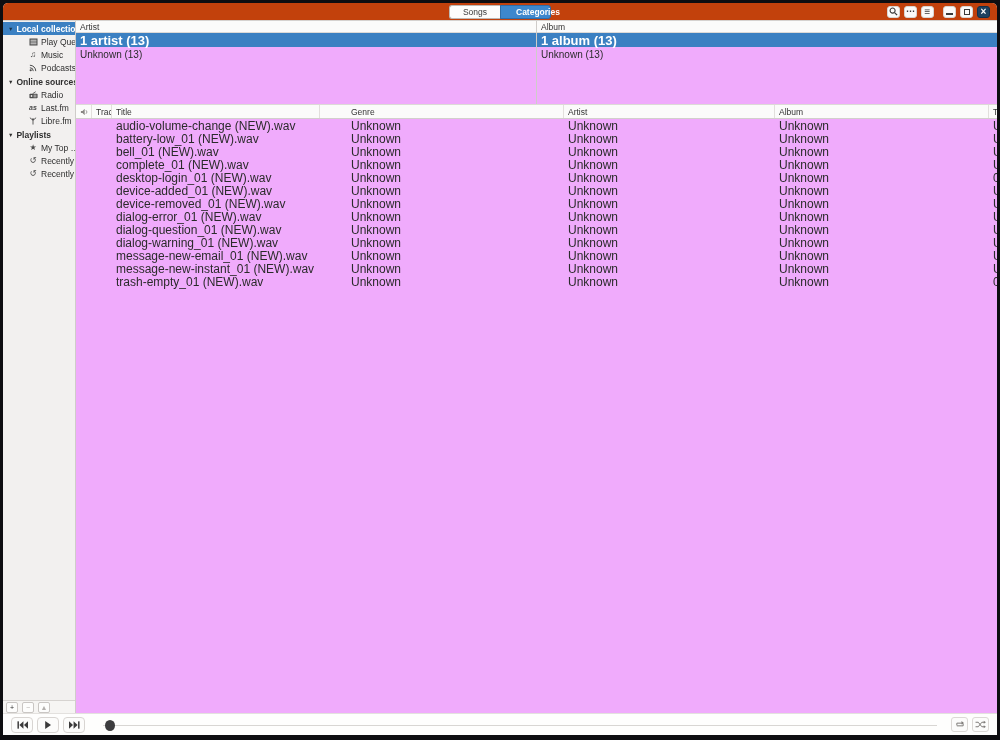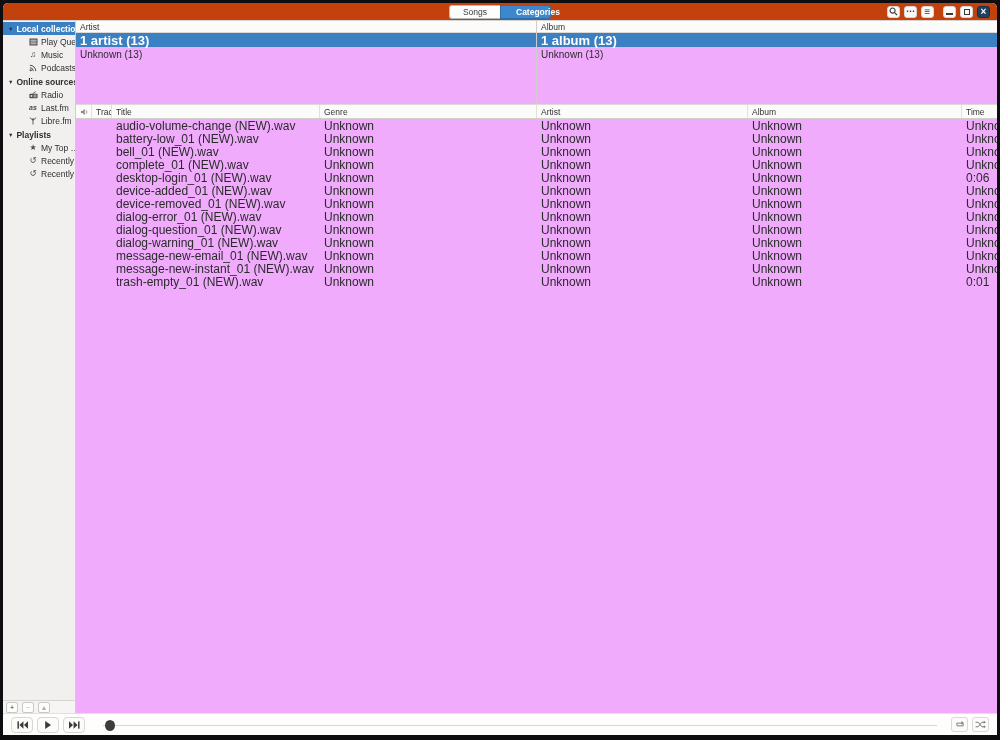--- a/index.html
+++ b/index.html
@@ -67,21 +67,21 @@
   .pane-row { height:14px; flex:none; font-size:10px; color:#2b2b2b; display:flex; align-items:center; padding-left:4px; }
 
   
   .thead { height:15px; flex:none; display:flex; background:#fbfbfa; border-top:1px solid #dddad7;
            border-bottom:1px solid #d2cfcc; font-size:8.5px; color:#333; }
   .th { display:flex; align-items:center; padding-left:4px; border-right:1px solid #e2dfdc;
         white-space:nowrap; overflow:hidden; }
   .c-icon  { width:16px;  flex:none; }
   .c-track { width:20px;  flex:none; }
   .c-title { width:208px; flex:none; }
-  .c-genre { width:217px; flex:none; }
+  .c-genre { width:217px; flex:none;margin-left:27px; }
   .c-artist{ width:211px; flex:none; }
   .c-album { width:214px; flex:none; }
   .c-time  { flex:1; border-right:none; }
   .tbody { flex:1; overflow:hidden; }
   .tr { height:13px; display:flex; align-items:center; font-size:12px; color:#2b2b2b; }
   .td { padding-left:4px; white-space:nowrap; overflow:hidden; }
 
   
   .playbar { height:22px; flex:none; background:#fefefd; border-top:1px solid #e3e1de;
              display:flex; align-items:center; padding:0 8px; gap:4px; }

